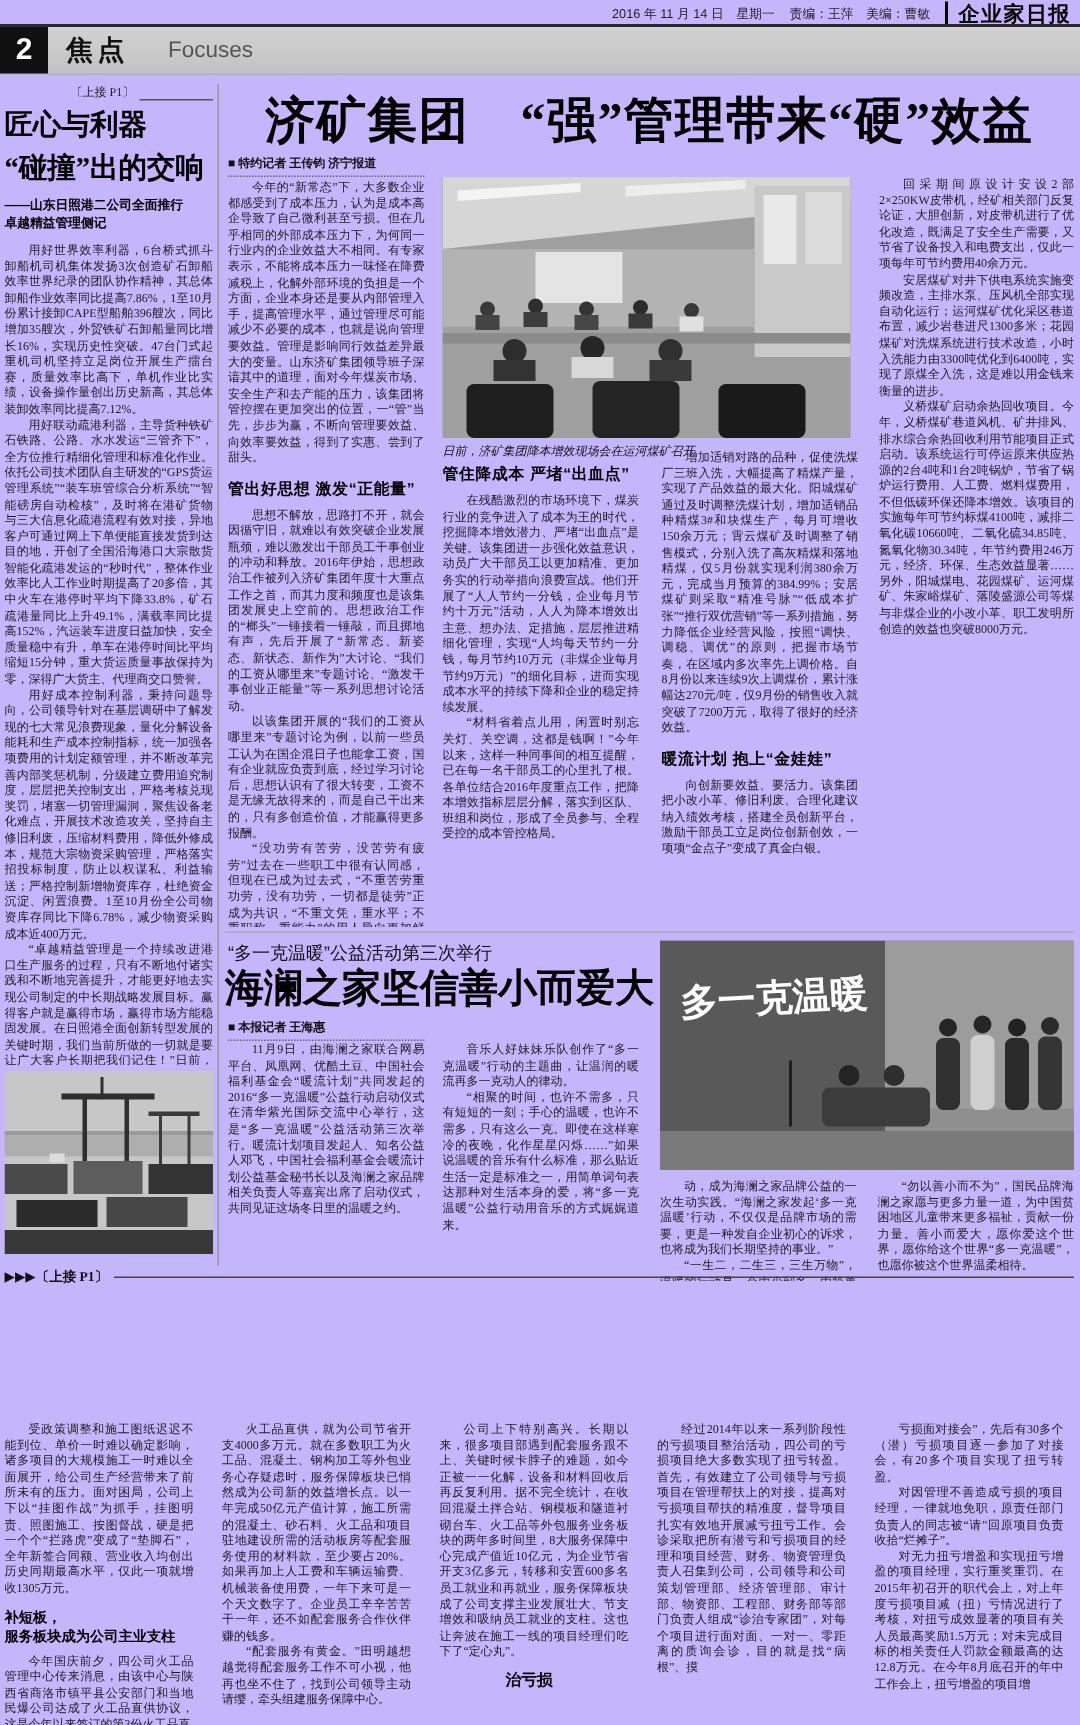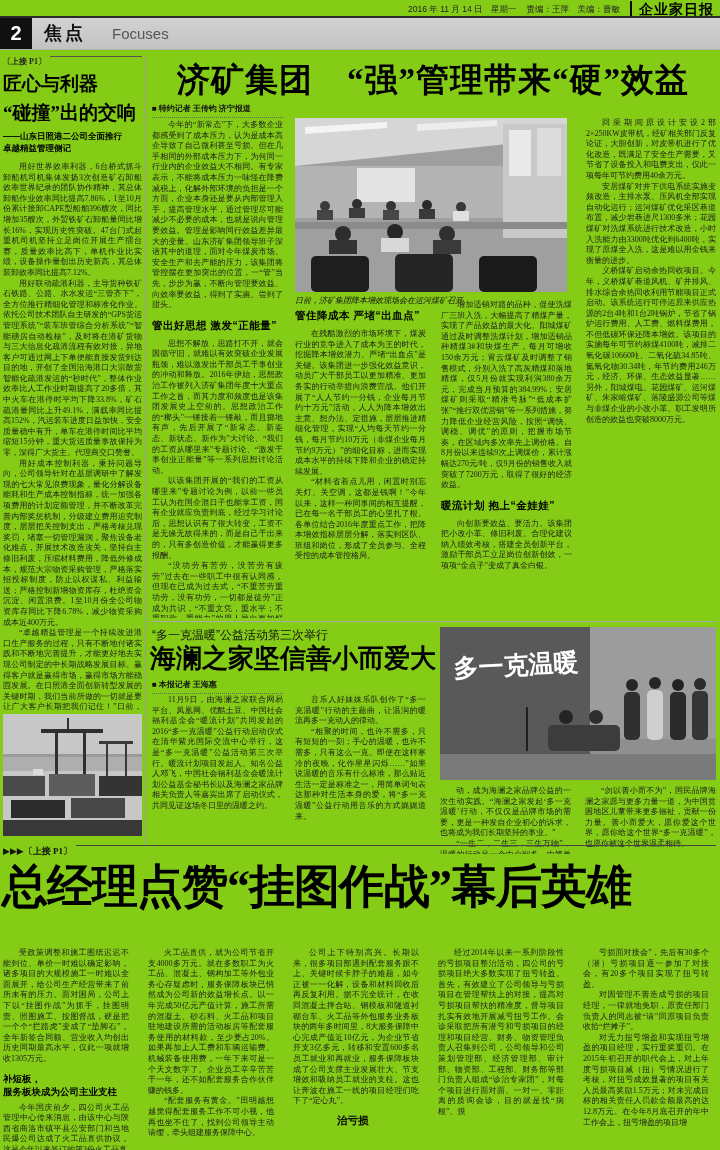--- a/index.html
+++ b/index.html
@@ -1,16 +1,16 @@
 <!DOCTYPE html>
 <html><head>
 <meta charset="utf-8">
 <style>
   html,body{margin:0;padding:0;background:#e8e8e6;}
-  #paper{position:relative;width:720px;height:1150px;background:#84cc16;overflow:hidden;
+  #paper{position:relative;width:720px;height:1150px;background:#c4b5fd;overflow:hidden;
          font-family:"Liberation Serif","DejaVu Serif",serif;color:#1c1c1c;}
   .sans{font-family:"Liberation Sans","DejaVu Sans",sans-serif;}
 
   
   .topline{position:absolute;top:1px;right:6px;display:flex;align-items:center;gap:10px;
            font-size:8.5px;color:#222;font-family:"Liberation Sans","DejaVu Sans",sans-serif;}
   .masthead{font-family:"Liberation Serif",serif;font-weight:bold;font-size:14px;color:#000;
             border-left:2px solid #000;padding-left:7px;letter-spacing:1px;}
   .band{position:absolute;top:16px;left:0;width:720px;height:31px;
         background:linear-gradient(#d2d2d2,#c2c2c2);border-top:2px solid #2a2a2a;border-bottom:1px solid #b0b0b0;}
@@ -22,40 +22,40 @@
   
   .bp{margin:0;text-indent:2em;font-size:8px;line-height:10.6px;text-align:justify;}
   .colbox{position:absolute;overflow:hidden;}
   .subhead{font-family:"Liberation Sans","DejaVu Sans",sans-serif;font-weight:bold;
            font-size:10.5px;margin:8px 0 6px;letter-spacing:0.5px;color:#000;}
   .byline{font-size:8px;font-weight:bold;color:#111;padding-bottom:3px;border-bottom:1px dotted #666;}
   .caption{font-size:8px;font-style:italic;color:#111;}
 
   
   .leftcol{position:absolute;left:3px;top:56px;width:139px;}
-  .tagrow{display:flex;align-items:flex-start;gap:4px;font-size:8px;font-weight:bold;color:#222;}
+  .tagrow{display:flex;align-items:flex-end;gap:4px;font-size:8px;font-weight:normal;color:#222;margin-left:44px;}
   .tagrow .rule{flex:1;border-top:1px solid #555;}
   .ltitle{font-weight:bold;font-size:19px;line-height:25px;color:#000;margin-top:4px;}
   .lsub{font-family:"Liberation Sans","DejaVu Sans",sans-serif;font-weight:bold;font-size:8.5px;
         line-height:12px;margin-top:5px;color:#000;}
   .lbody{margin-top:8px;height:548px;overflow:hidden;}
   .vline{position:absolute;left:145px;top:56px;height:788px;border-left:1px solid #9a9a9a;}
 
   
   .main-headline{position:absolute;left:150px;top:58px;width:566px;text-align:center;
                  font-weight:bold;font-size:33px;letter-spacing:1px;color:#000;white-space:nowrap;}
   .hrule{position:absolute;left:150px;top:621px;width:566px;border-top:1px solid #aaa;}
 
   
   .kicker{position:absolute;left:152px;top:627px;font-family:"Liberation Sans","DejaVu Sans",sans-serif;
           font-weight:normal;font-size:12px;color:#111;}
   .mid-headline{position:absolute;left:150px;top:641px;font-weight:bold;font-size:26px;color:#000;white-space:nowrap;}
 
   
-  .btagrow{position:absolute;left:3px;top:845px;width:713px;display:flex;gap:4px;
+  .btagrow{position:absolute;left:3px;top:845px;width:713px;display:flex;align-items:center;gap:4px;
            font-size:9px;font-weight:bold;color:#111;}
   .btagrow .rule{flex:1;border-top:1px solid #444;}
   .bottom-headline{position:absolute;left:2px;top:856px;width:716px;font-weight:bold;font-size:46px;
                    letter-spacing:-1px;color:#000;white-space:nowrap;}
   .bsub{font-family:"Liberation Sans","DejaVu Sans",sans-serif;font-weight:bold;font-size:9.5px;
         line-height:13px;margin:7px 0 5px;color:#000;}
   .photo{position:absolute;background:#aaa;}
   .photo svg{display:block;}
 </style>
 </head>
@@ -232,21 +232,20 @@
       <p class="bp">“一生二，二生三，三生万物”，温暖的行动是一个由少到多、由简单到多元的过程，因</p>
     </div>
   <div class="colbox" style="left:585px;top:786px;width:131px;height:68px;">
       <p class="bp">“勿以善小而不为”，国民品牌海澜之家愿与更多力量一道，为中国贫困地区儿童带来更多福祉，贡献一份力量。善小而爱大，愿你爱这个世界，愿你给这个世界“多一克温暖”，也愿你被这个世界温柔相待。</p>
     </div>
 
   <div class="btagrow">
     <span>▶▶▶〔上接 P1〕</span>
     <span class="rule"></span>
   </div>
-  <div class="bottom-headline">总经理点赞“挂图作战”幕后英雄</div>
 
   <div class="colbox" style="left:3px;top:948px;width:126px;height:202px;">
     <div>
         <p class="bp">受政策调整和施工图纸迟迟不能到位、单价一时难以确定影响，诸多项目的大规模施工一时难以全面展开，给公司生产经营带来了前所未有的压力。面对困局，公司上下以“挂图作战”为抓手，挂图明责、照图施工、按图督战，硬是把一个个“拦路虎”变成了“垫脚石”，全年新签合同额、营业收入均创出历史同期最高水平，仅此一项就增收1305万元。</p>
       </div>
     <div class="bsub">
       <div>补短板，</div>
       <div>服务板块成为公司主业支柱</div>
     </div>
     <div>

